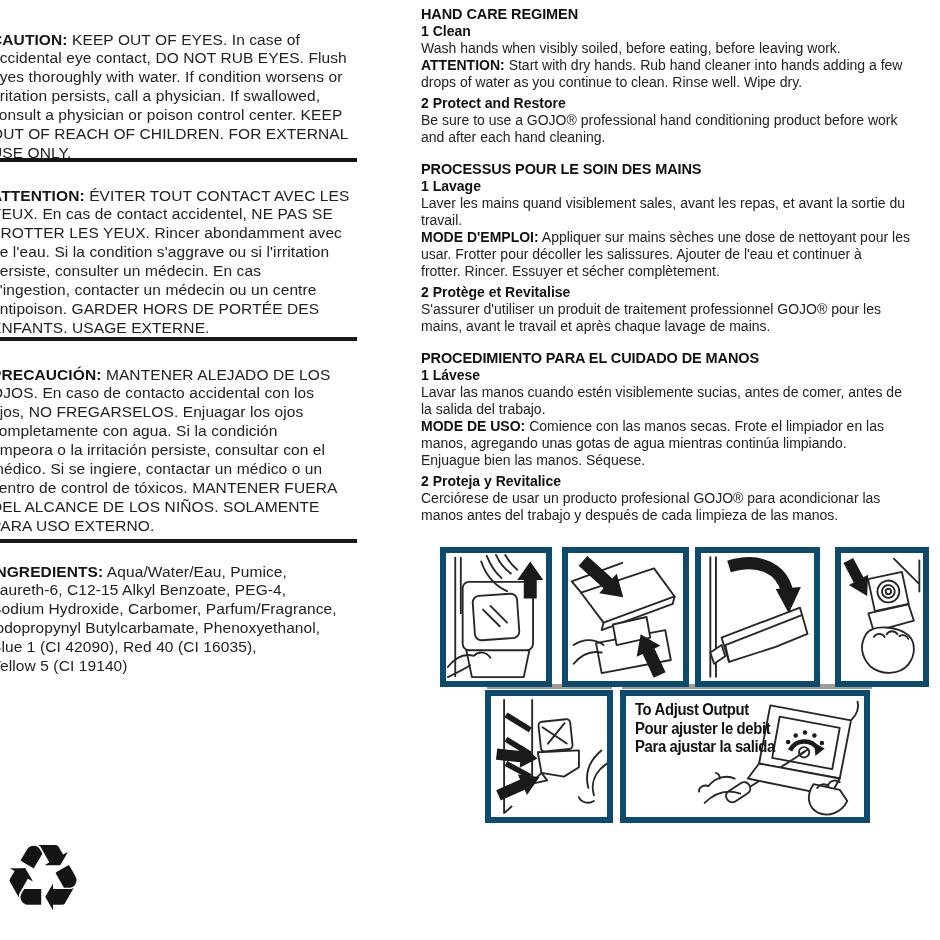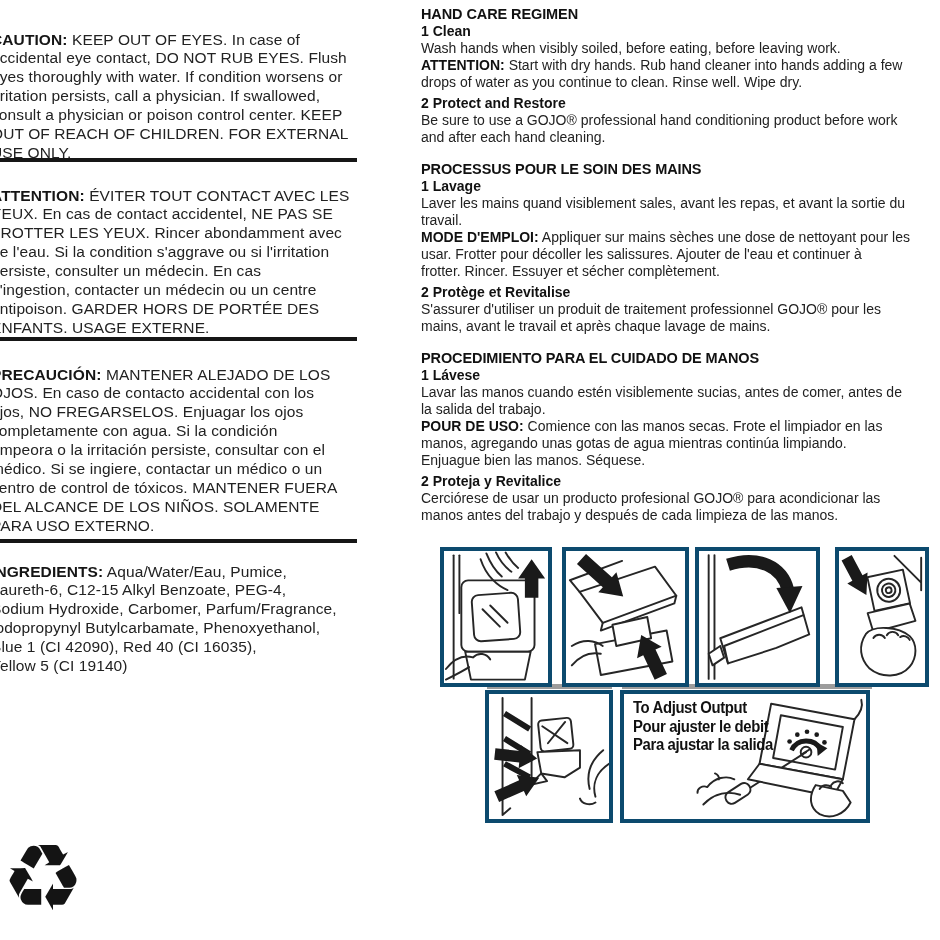--- a/index.html
+++ b/index.html
@@ -23,21 +23,21 @@
     position:absolute;left:421px;top:6px;width:560px;
     font-size:14px;line-height:17px;color:#222;
   }
   .rtitle{font-weight:bold;font-size:14.5px;color:#111;letter-spacing:-0.1px;}
   .rsub{font-weight:bold;color:#111;}
   .rsub.step2{margin-top:4px;}
   .rsection{margin-top:15px;}
   .rightcol p{margin:0;}
   
   .ibox{
-    position:absolute;background:#fff;border:4px solid #0c4a6e;box-sizing:border-box;
+    position:absolute;background:#fff;border:6px solid #0c4a6e;box-sizing:border-box;
   }
   .shadowbar{position:absolute;height:5px;background:#9c9c9c;}
   .adjust-label{
     position:absolute;left:9px;top:5px;
     font-weight:bold;font-size:16px;line-height:18.5px;letter-spacing:-0.4px;color:#111;
     transform:scaleX(0.93);transform-origin:left top;white-space:pre-line;
   }
   .ibox svg{display:block;width:100%;height:100%;}
   .ln{stroke:#262626;stroke-width:2;fill:none;stroke-linecap:round;stroke-linejoin:round;}
   .lnw{stroke:#262626;stroke-width:2;fill:#ffffff;stroke-linejoin:round;}
@@ -128,21 +128,21 @@
     <p class="rsub step2">2 Protège et Revitalise</p>
     <p class="pre">S'assurer d'utiliser un produit de traitement professionnel GOJO® pour les
 mains, avant le travail et après chaque lavage de mains.</p>
   </div>
 
   <div class="rsection">
     <p class="rtitle">PROCEDIMIENTO PARA EL CUIDADO DE MANOS</p>
     <p class="rsub">1 Lávese</p>
     <p class="pre">Lavar las manos cuando estén visiblemente sucias, antes de comer, antes de
 la salida del trabajo.</p>
-    <p><span class="rsub">POUR DE USO:</span>
+    <p><span class="rsub">MODE DE USO:</span>
       <span class="pre">Comience con las manos secas. Frote el limpiador en las
 manos, agregando unas gotas de agua mientras continúa limpiando.
 Enjuague bien las manos. Séquese.</span></p>
     <p class="rsub step2">2 Proteja y Revitalice</p>
     <p class="pre">Cerciórese de usar un producto profesional GOJO® para acondicionar las
 manos antes del trabajo y después de cada limpieza de las manos.</p>
   </div>
 </div>
 
 <div>

